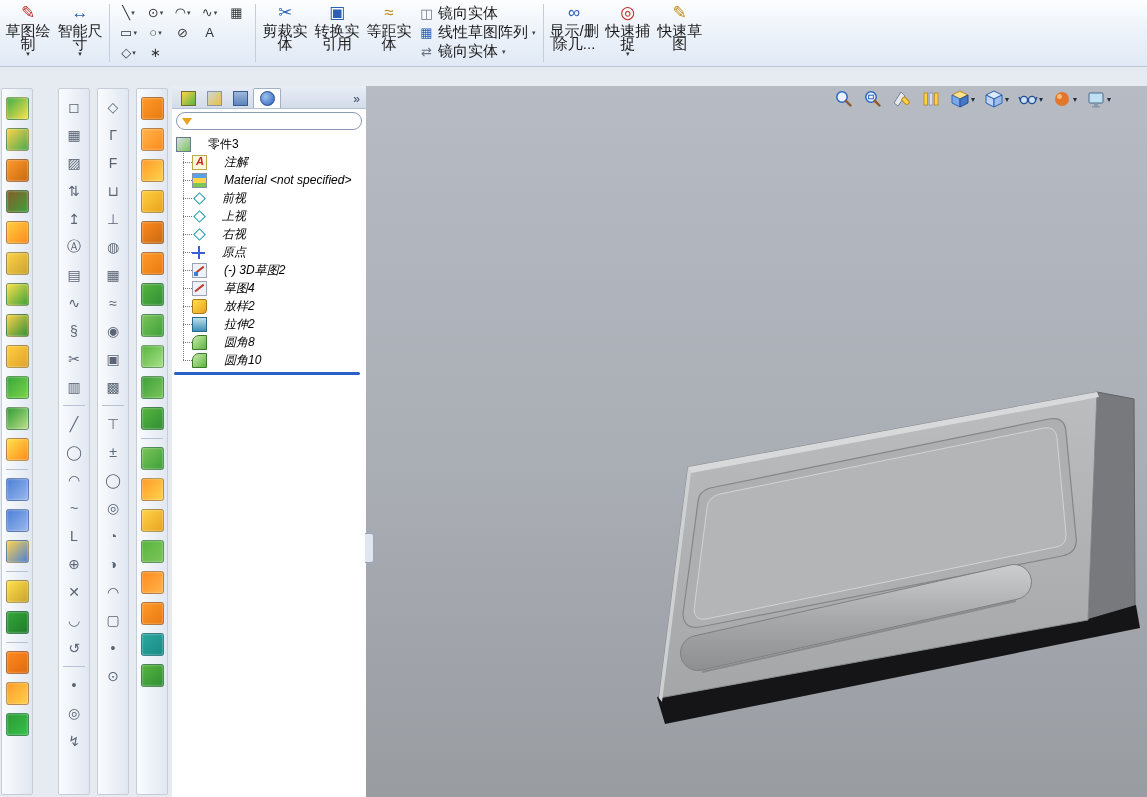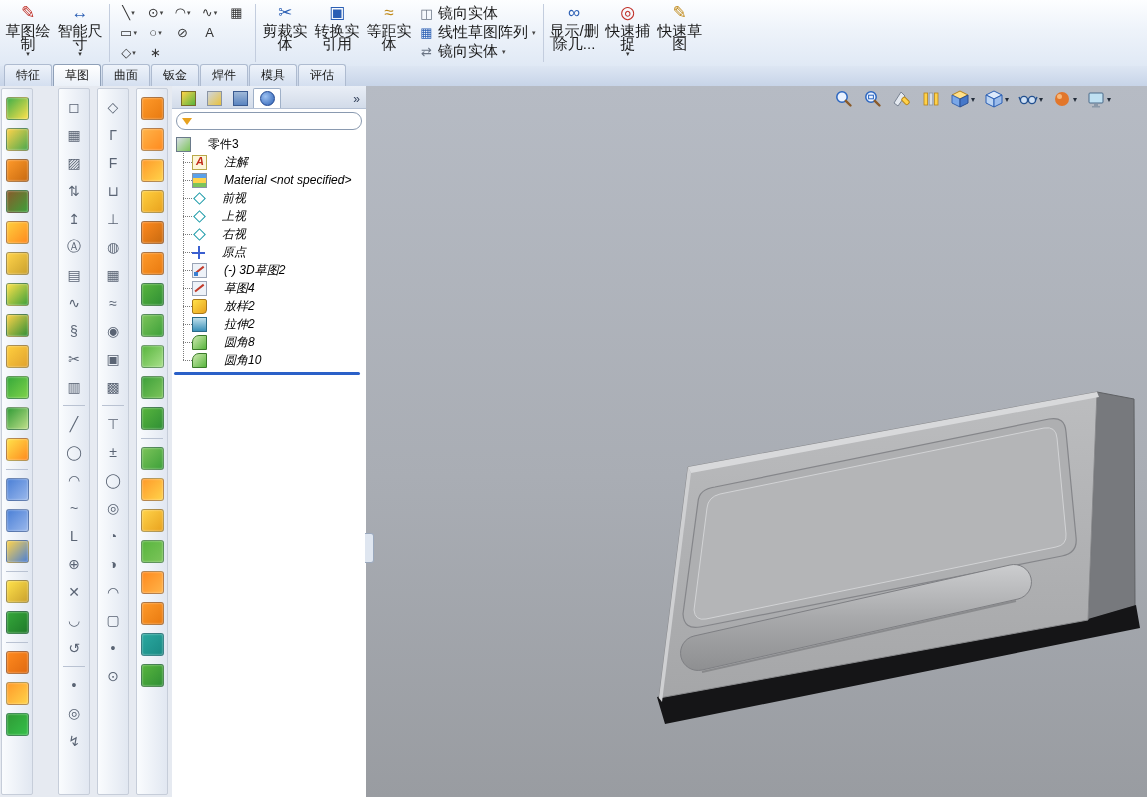--- a/index.html
+++ b/index.html
@@ -208,29 +208,20 @@
       <span class="blbl">捉</span>
       <span class="bcaret">▾</span>
     </div>
     <div class="bigbtn">
       <span class="bicon ic-gold">✎</span>
       <span class="blbl">快速草</span>
       <span class="blbl">图</span>
     </div>
   </div>
 
-  <div class="tabbar">
-      <div class="tab">特征</div>
-      <div class="tab active">草图</div>
-      <div class="tab">曲面</div>
-      <div class="tab">钣金</div>
-      <div class="tab">焊件</div>
-      <div class="tab">模具</div>
-      <div class="tab">评估</div>
-    </div>
 
   <div class="leftbars">
     <div class="lcol" style="left:1px">
         <div class="ticon" style="background: linear-gradient(135deg, rgb(63, 174, 73), rgb(255, 226, 74));"></div>
         <div class="ticon" style="background: linear-gradient(135deg, rgb(255, 211, 74), rgb(74, 168, 78));"></div>
         <div class="ticon" style="background: linear-gradient(135deg, rgb(255, 154, 42), rgb(200, 106, 16));"></div>
         <div class="ticon" style="background: linear-gradient(135deg, rgb(138, 90, 42), rgb(61, 160, 58));"></div>
         <div class="ticon" style="background: linear-gradient(135deg, rgb(255, 207, 62), rgb(255, 138, 30));"></div>
         <div class="ticon" style="background: linear-gradient(135deg, rgb(255, 211, 74), rgb(202, 161, 46));"></div>
         <div class="ticon" style="background: linear-gradient(135deg, rgb(255, 226, 74), rgb(61, 160, 58));"></div>

